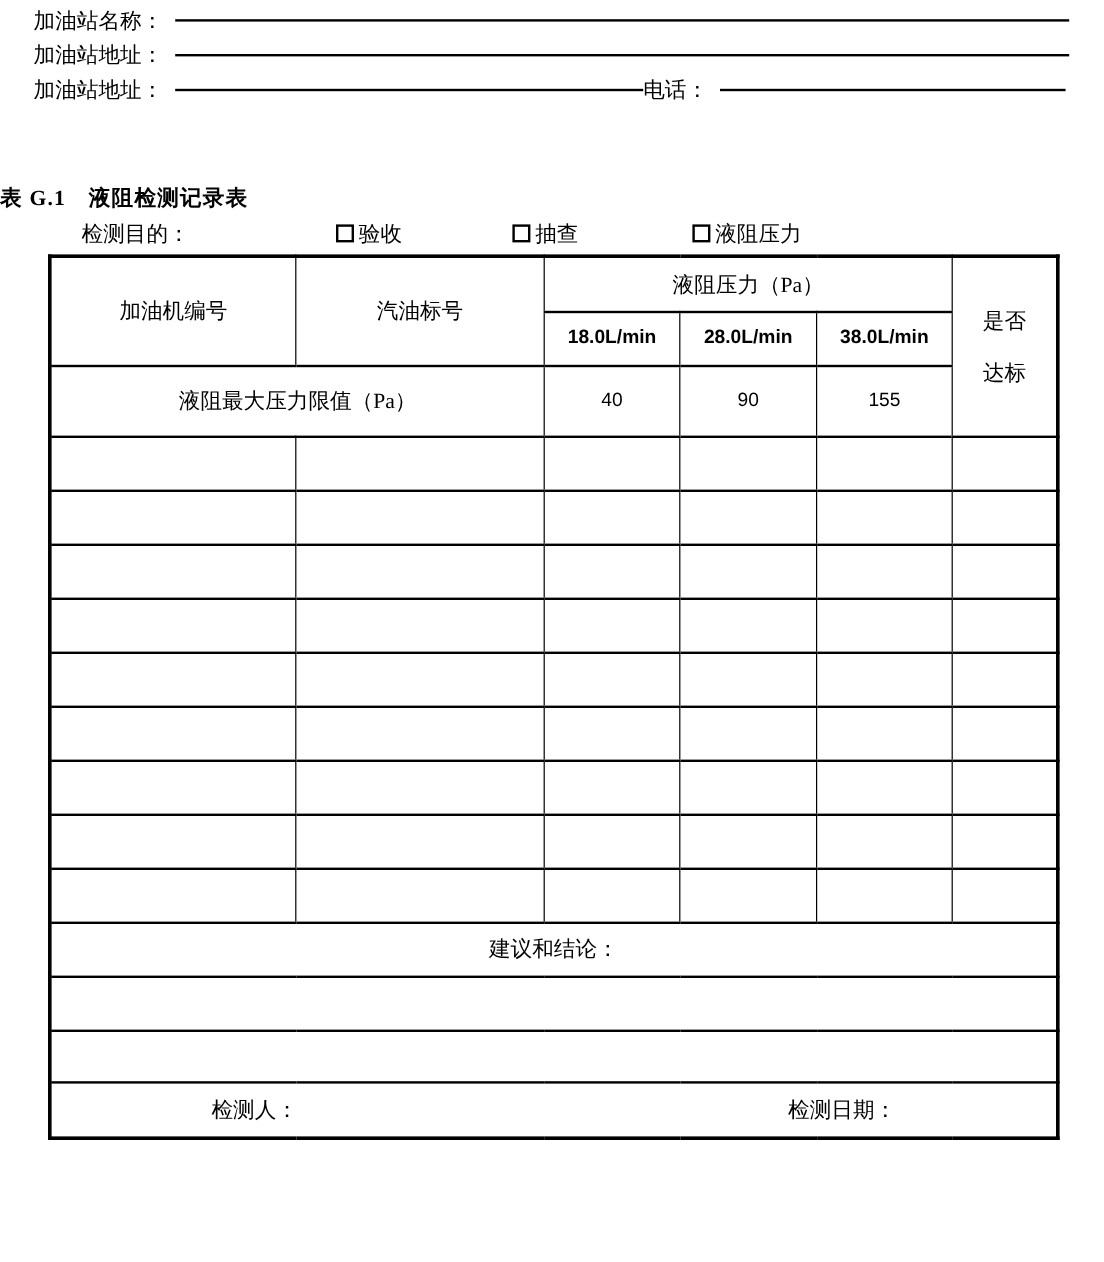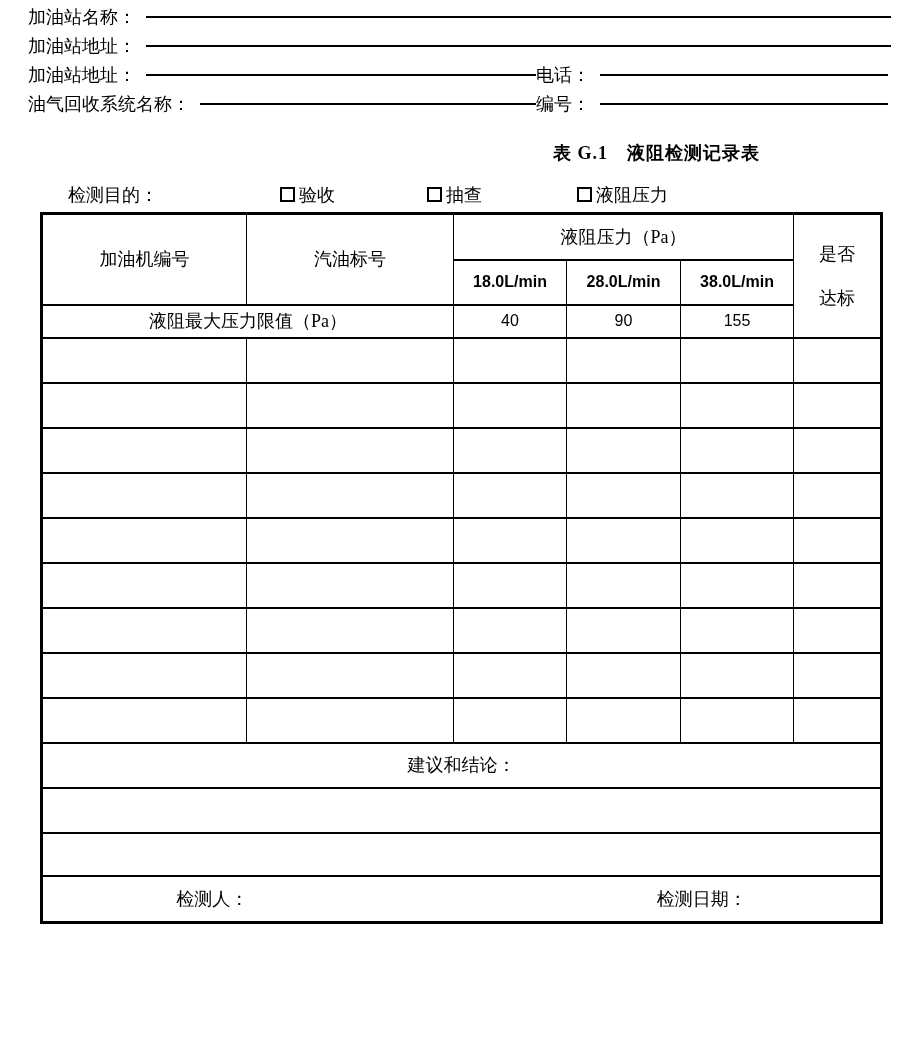--- a/index.html
+++ b/index.html
@@ -27,22 +27,22 @@
     height: 2px;
     margin-left: 10px;
   }
   .u-line.grow { flex: 1 1 auto; }
   .u-line.fixed { flex: 0 0 288px; }
   .label2 { }
 
   
   .doc-title {
     position: absolute;
-    top: 141px; left: 0; width: 760px;
-    text-align: right;
+    top: 153px; left: 0; width: 760px;
+    text-align: left;
     font-size: 18px;
     font-weight: bold;
     letter-spacing: 1px;
   }
 
   
   .purpose-row {
     position: absolute;
     top: 181px; left: 0; width: 880px; height: 26px;
     font-size: 18px;
@@ -75,21 +75,21 @@
     border: 1px solid #000;
     border-top-width: 2px;
     border-bottom-width: 2px;
     text-align: center;
     vertical-align: middle;
     padding: 0;
     overflow: hidden;
   }
   tr.r-head1 { height: 46px; }
   tr.r-head2 { height: 45px; font-weight: bold; }
-  tr.r-limit { height: 33px; }
+  tr.r-limit { height: 59px; }
   tr.r-data  { height: 45px; }
   tr.r-concl { height: 45px; }
   tr.r-blank1 { height: 45px; }
   tr.r-blank2 { height: 43px; }
   tr.r-sign  { height: 47px; }
   td.num {
     font-family: "Liberation Sans", "DejaVu Sans", sans-serif;
     font-size: 16px;
   }
   td.left-cell {
@@ -110,26 +110,20 @@
     <span class="u-line grow"></span>
   </div>
   <div class="field-row" style="left:28px; width:863px; top:36px;">
     <span>加油站地址：</span>
     <span class="u-line grow"></span>
   </div>
   <div class="field-row" style="left:28px; width:860px; top:65px;">
     <span>加油站地址：</span>
     <span class="u-line grow"></span>
     <span class="label2">电话：</span>
-    <span class="u-line fixed"></span>
-  </div>
-  <div class="field-row" style="left:28px; width:860px; top:94px;">
-    <span>油气回收系统名称：</span>
-    <span class="u-line grow"></span>
-    <span class="label2">编号：</span>
     <span class="u-line fixed"></span>
   </div>
 
   <div class="doc-title">表 G.1　液阻检测记录表</div>
 
   <div class="purpose-row">
     <span class="purpose-label">检测目的：</span>
     <span class="cb-item opt0">
       <span class="checkbox"></span><span>验收</span>
     </span>

